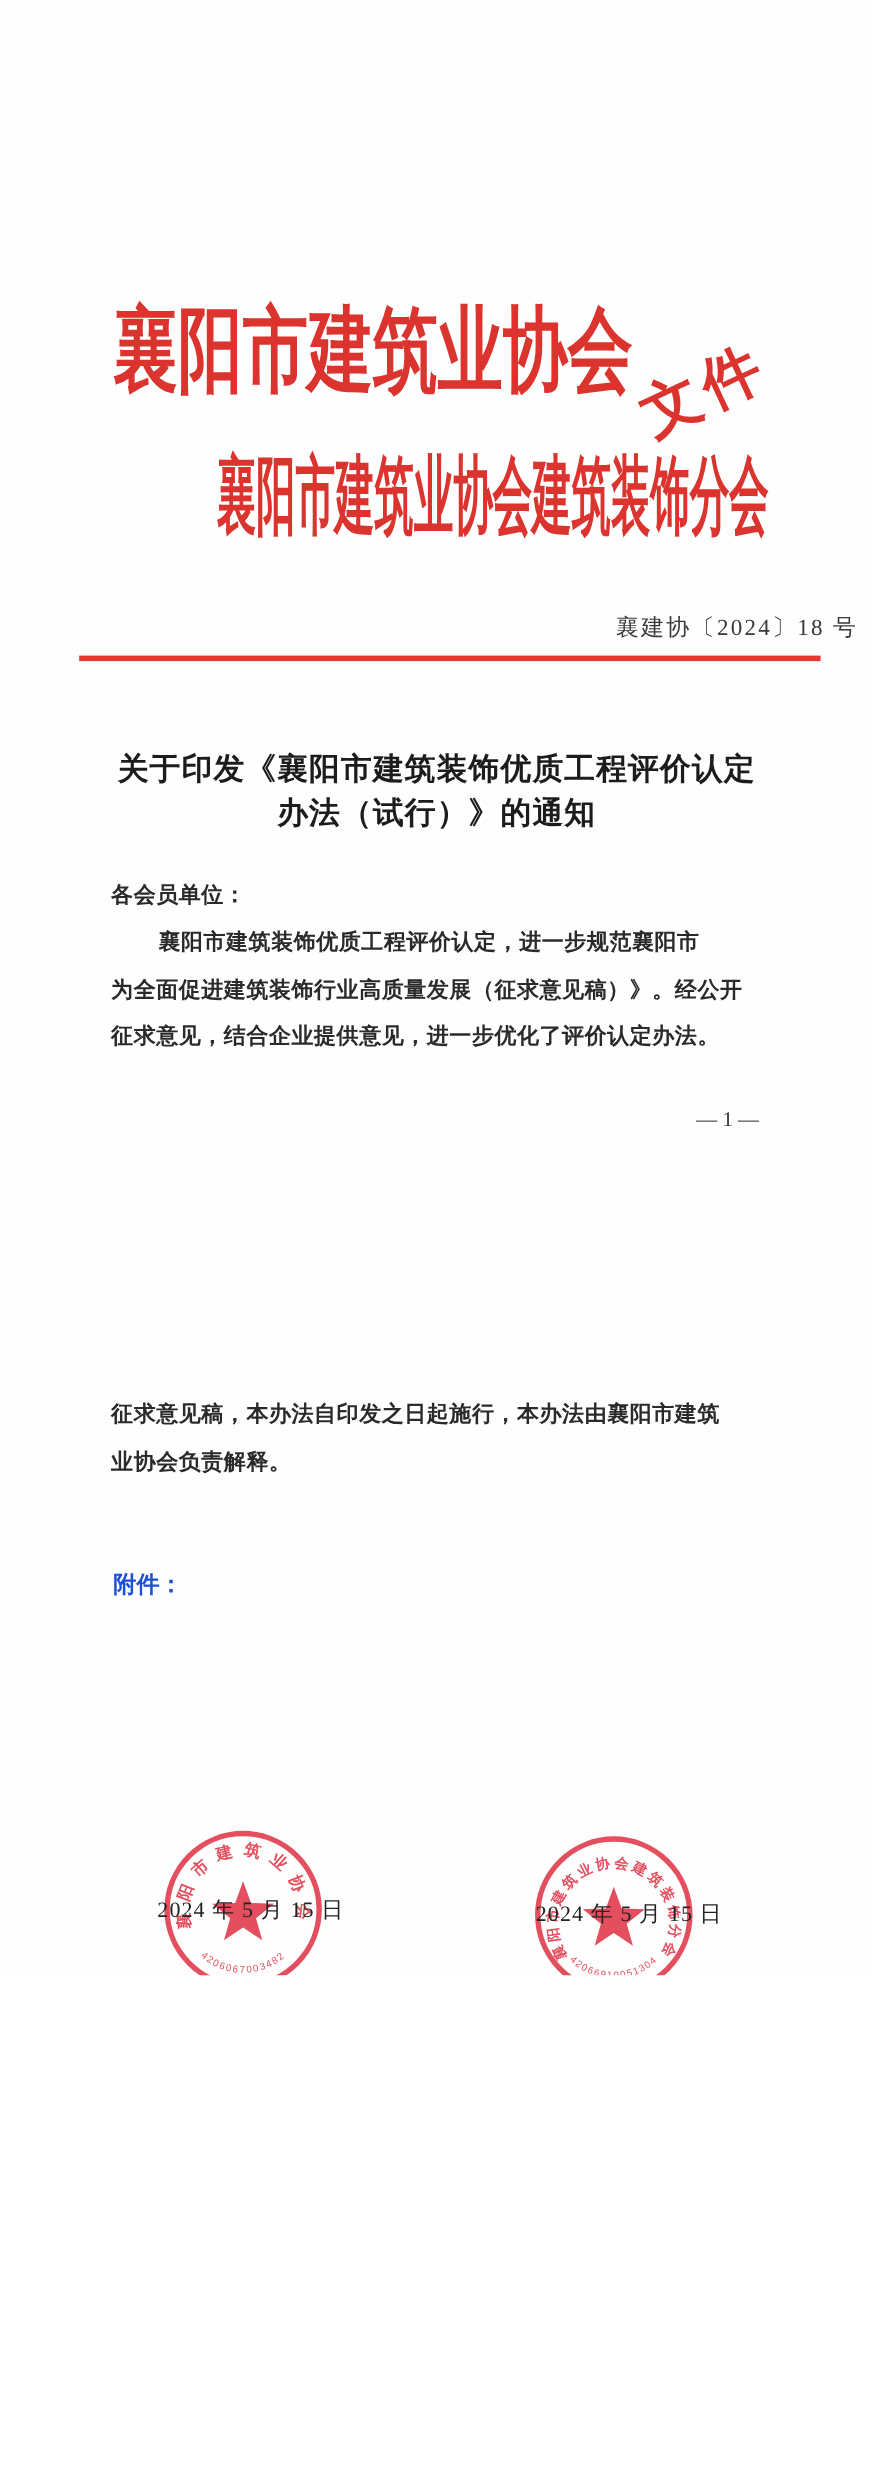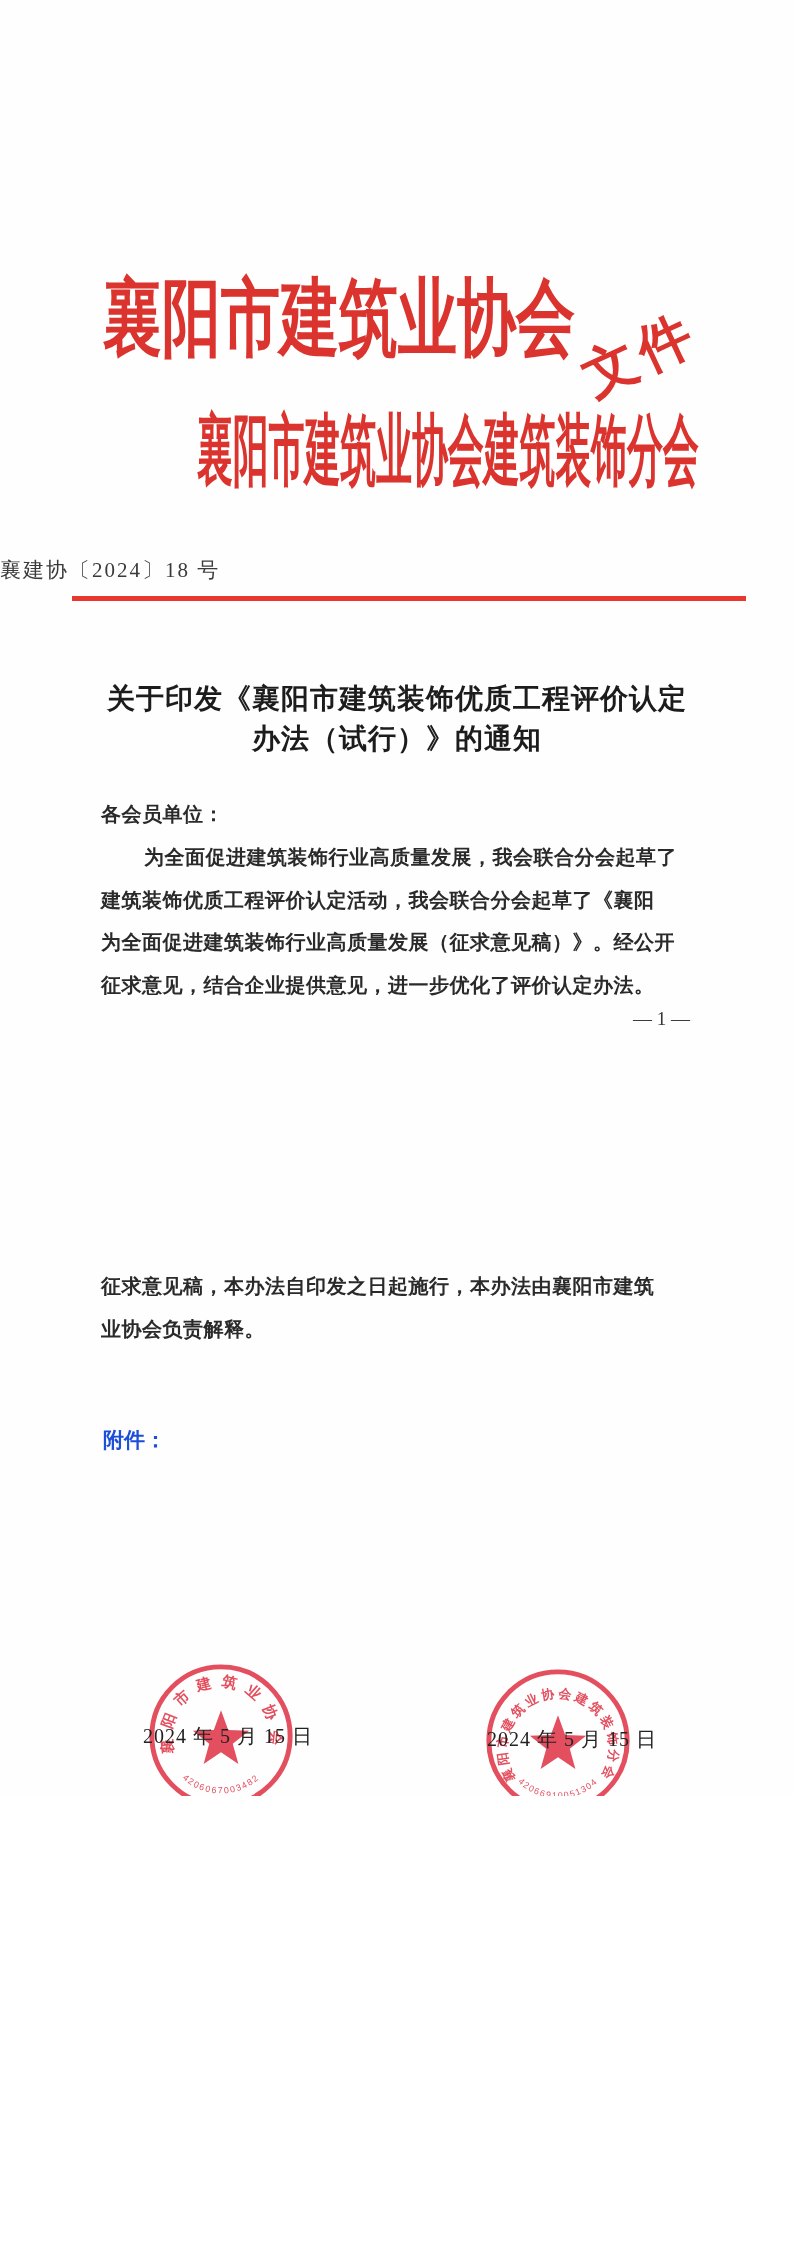--- a/index.html
+++ b/index.html
@@ -22,21 +22,21 @@
   .org1 .stretch{transform:scale(0.82,1.18);}
   .org2{top:398px;font-size:64px;}
   .org2 .stretch{transform:scale(0.56,1.22);}
   .doc-type{
     left:586px;top:344px;
     color:#db332d;font-weight:bold;font-size:54px;
     letter-spacing:6px;white-space:nowrap;
     transform:rotate(-25deg);transform-origin:0 50%;
   }
   .doc-number{
-    left:0;top:556px;width:780px;text-align:left;
+    left:0;top:556px;width:780px;text-align:right;
     font-size:21px;letter-spacing:2px;color:#3a3a3a;
   }
   .red-rule{left:72px;top:596px;width:674px;height:5px;background:#e8372e;}
   
   .title-line{
     left:0;width:794px;text-align:center;
     font-family:"Liberation Sans", sans-serif;font-weight:bold;
     font-size:28px;color:#1c1c1c;letter-spacing:1px;white-space:nowrap;
   }
   .title1{top:680px;}
@@ -84,22 +84,21 @@
   </div>
 
   <div class="abs doc-number">襄建协〔2024〕18 号</div>
   <div class="abs red-rule"></div>
 
   <div class="abs title-line title1">关于印发《襄阳市建筑装饰优质工程评价认定</div>
   <div class="abs title-line title2">办法（试行）》的通知</div>
 
   <div class="abs body-text salutation">各会员单位：</div>
   <div class="abs body-text para1">
-    <div class="indent">为全面促进建筑装饰行业高质量发展，我会联合分会起草了</div>
-    <div>建筑装饰优质工程评价认定活动，我会联合分会起草了《襄阳</div>
+    <div class="indent">襄阳市建筑装饰优质工程评价认定，进一步规范襄阳市</div>
     <div>为全面促进建筑装饰行业高质量发展（征求意见稿）》。经公开</div>
     <div>征求意见，结合企业提供意见，进一步优化了评价认定办法。</div>
   </div>
   <div class="abs pagenum1">— 1 —</div>
 
   <div class="abs body-text para2">
     <div>征求意见稿，本办法自印发之日起施行，本办法由襄阳市建筑</div>
     <div>业协会负责解释。</div>
   </div>
 

